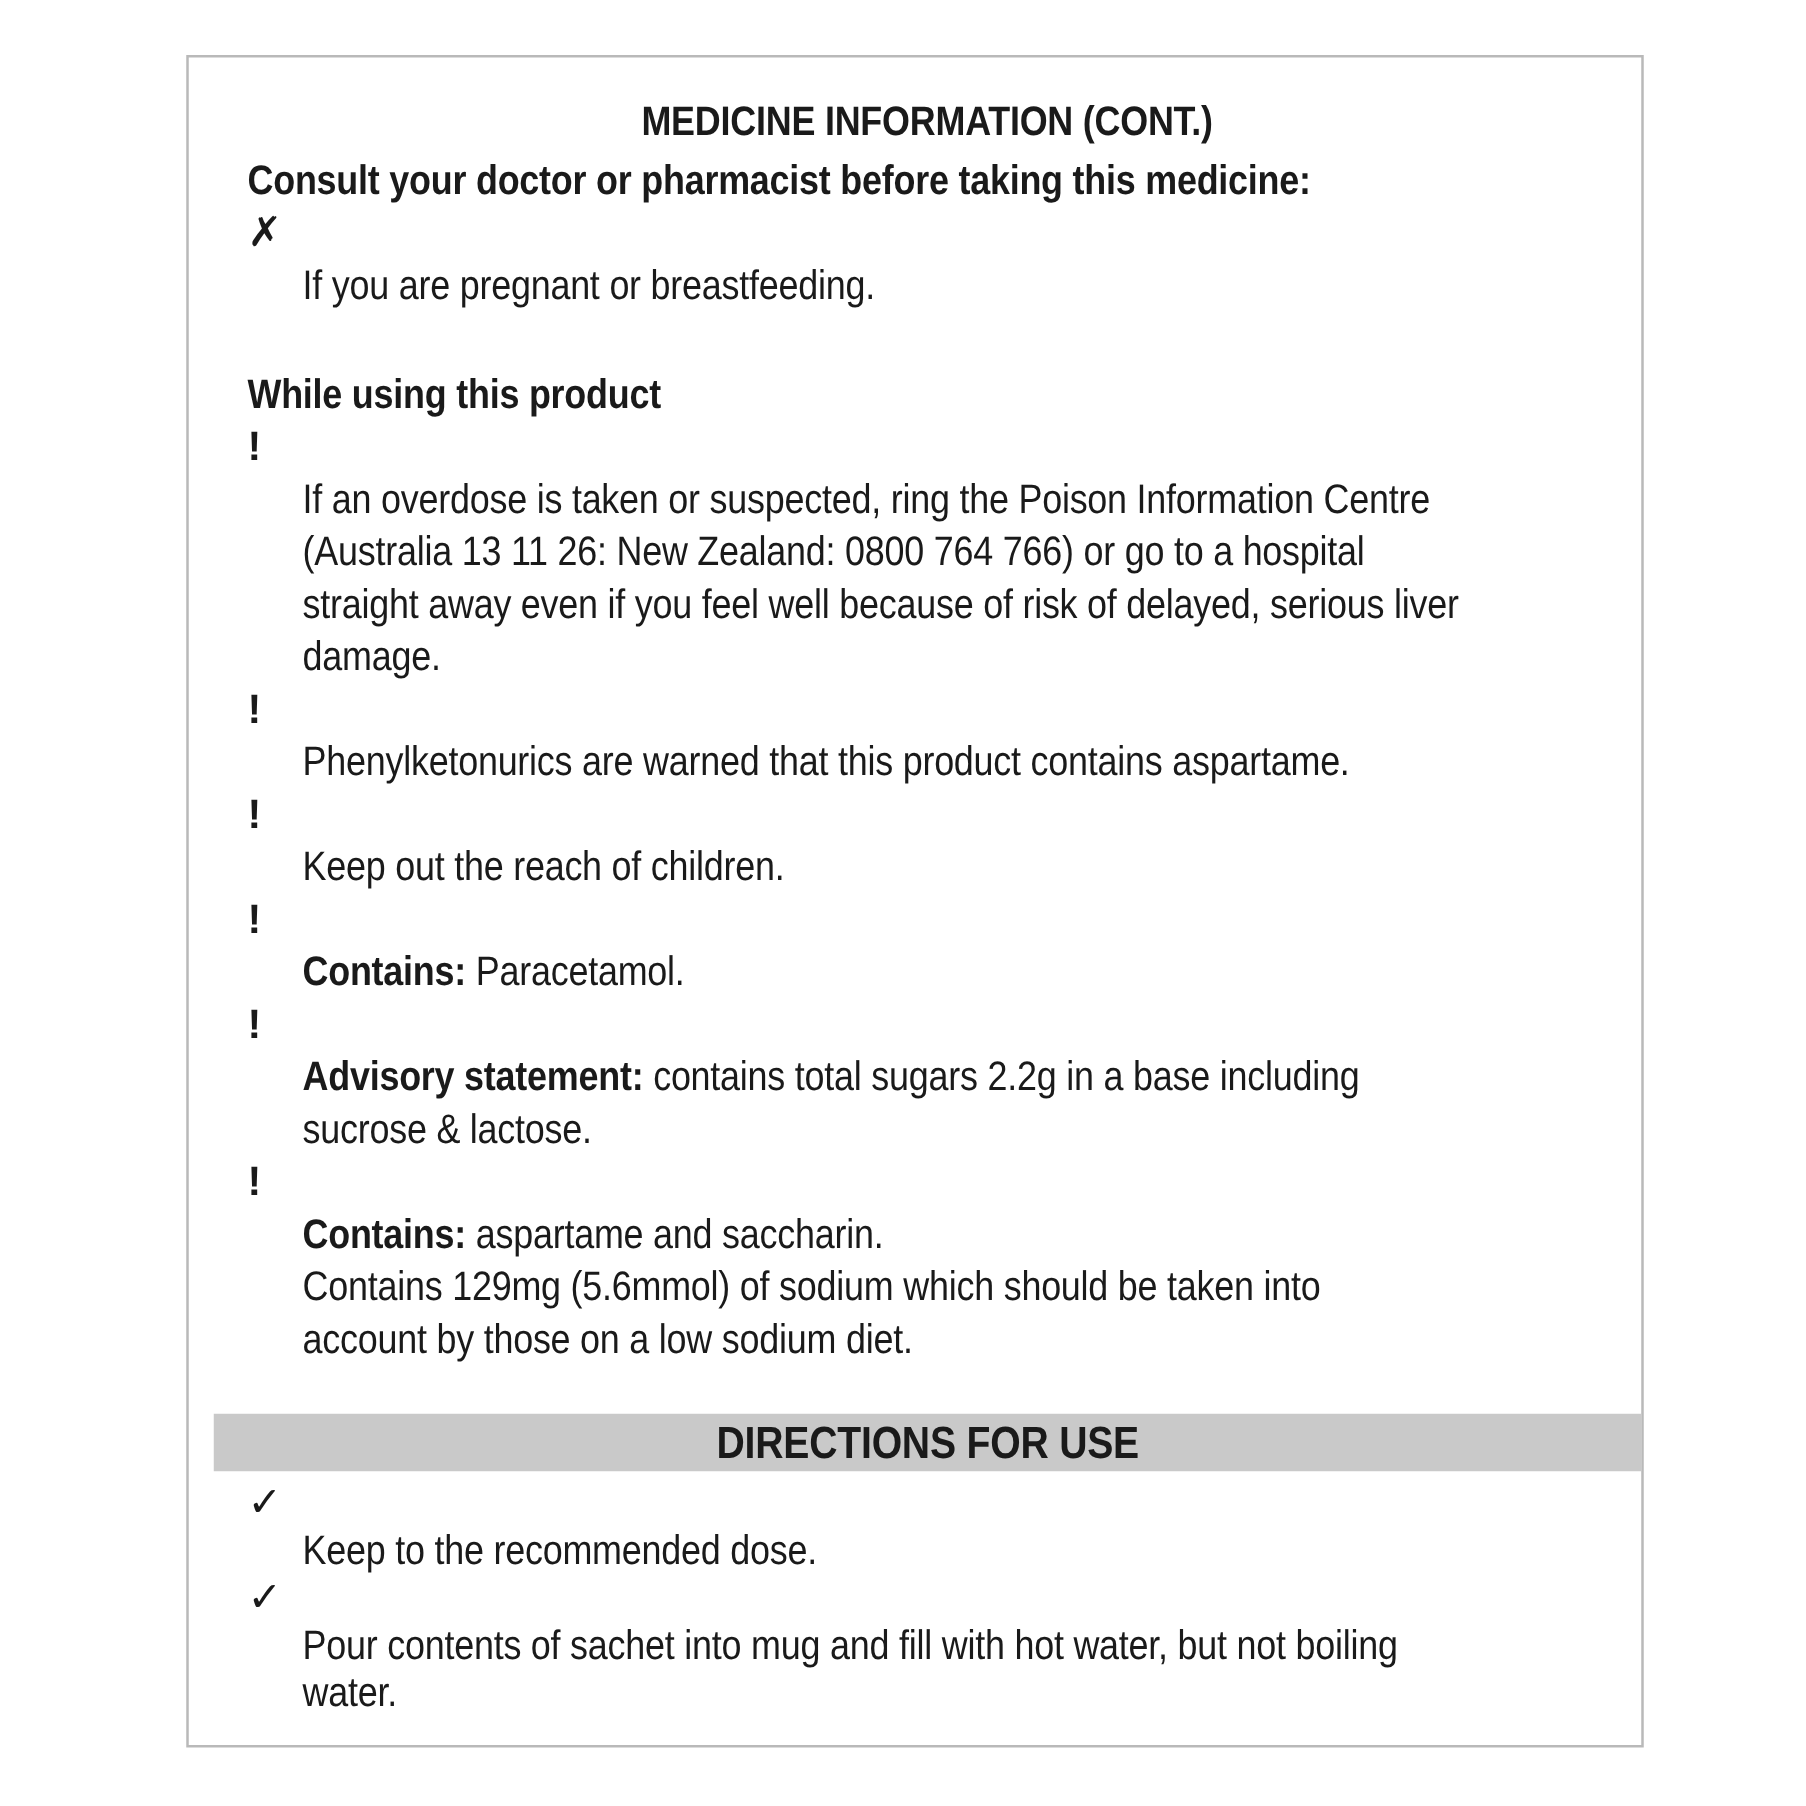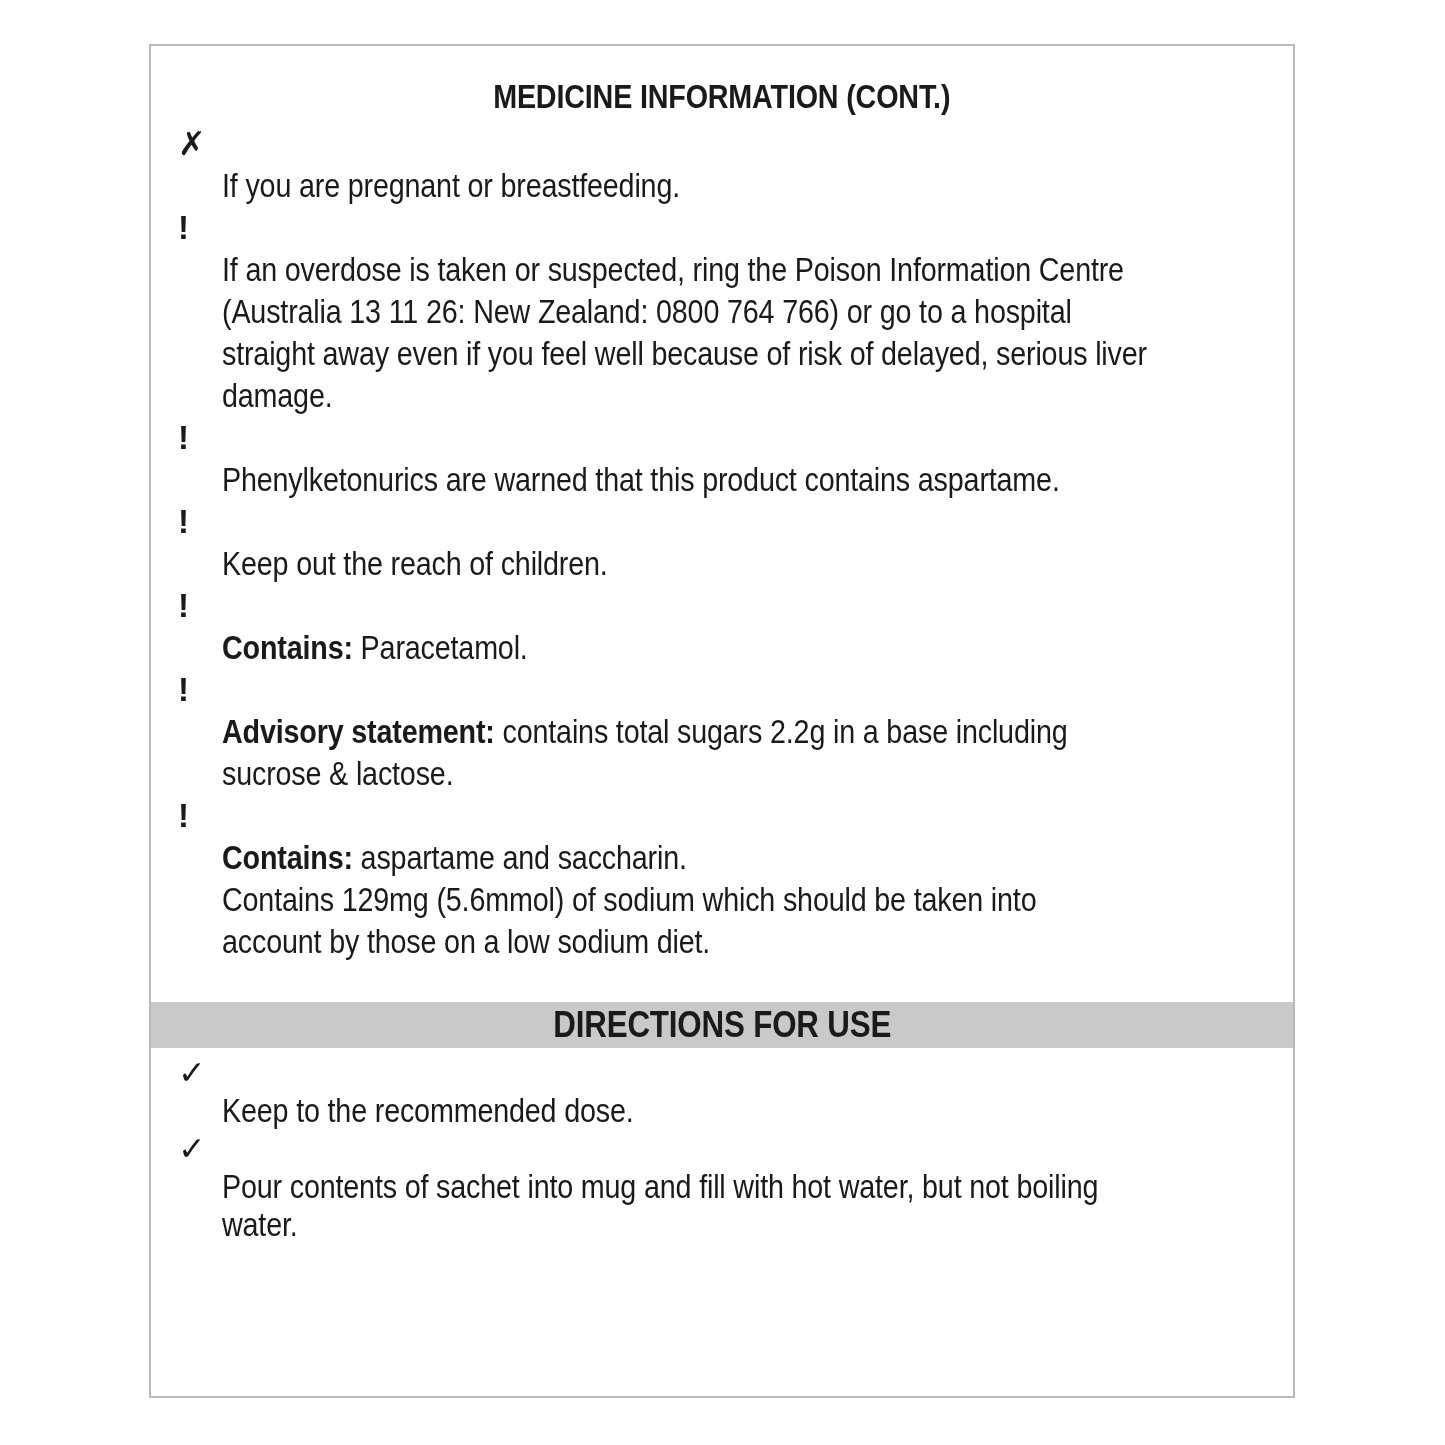--- a/index.html
+++ b/index.html
@@ -19,20 +19,21 @@
   }
   .box {
     position: absolute;
     left: 149px;
     top: 44px;
     width: 1142px;
     height: 1350px;
     border: 2px solid var(--panel-border, #b9b9b9);
     background: #ffffff;
     overflow: hidden;
+    padding-left: 20px;
   }
   
   .cx {
     display: inline-block;
     transform: scaleX(0.87);
     transform-origin: 0 50%;
     white-space: pre-line;
     letter-spacing: -0.2px;
   }
   .cxc { transform-origin: 50% 50%; }
@@ -86,28 +87,34 @@
 
 <div class="sheet">
   <div class="box">
 
     <div class="doc-title">
       <span class="cx cxc">MEDICINE INFORMATION (CONT.)</span>
     </div>
 
 
     <div class="content warnings">
+      <div class="heading">
+        <span class="cx">Consult your doctor or pharmacist before taking this medicine:</span>
+      </div>
 
       <div class="li">
         <span class="bullet bullet-glyph">✗</span>
         <div class="item-text">
           <span>If you are pregnant or breastfeeding.</span>
         </div>
       </div>
 
+      <div class="heading heading-while">
+        <span class="cx">While using this product</span>
+      </div>
 
       <div class="li">
         <span class="bullet">!</span>
         <div class="item-text">
           <span class="lead"></span><span>If an overdose is taken or suspected, ring the Poison Information Centre
 (Australia 13 11 26: New Zealand: 0800 764 766) or go to a hospital
 straight away even if you feel well because of risk of delayed, serious liver
 damage.</span>
         </div>
       </div>

